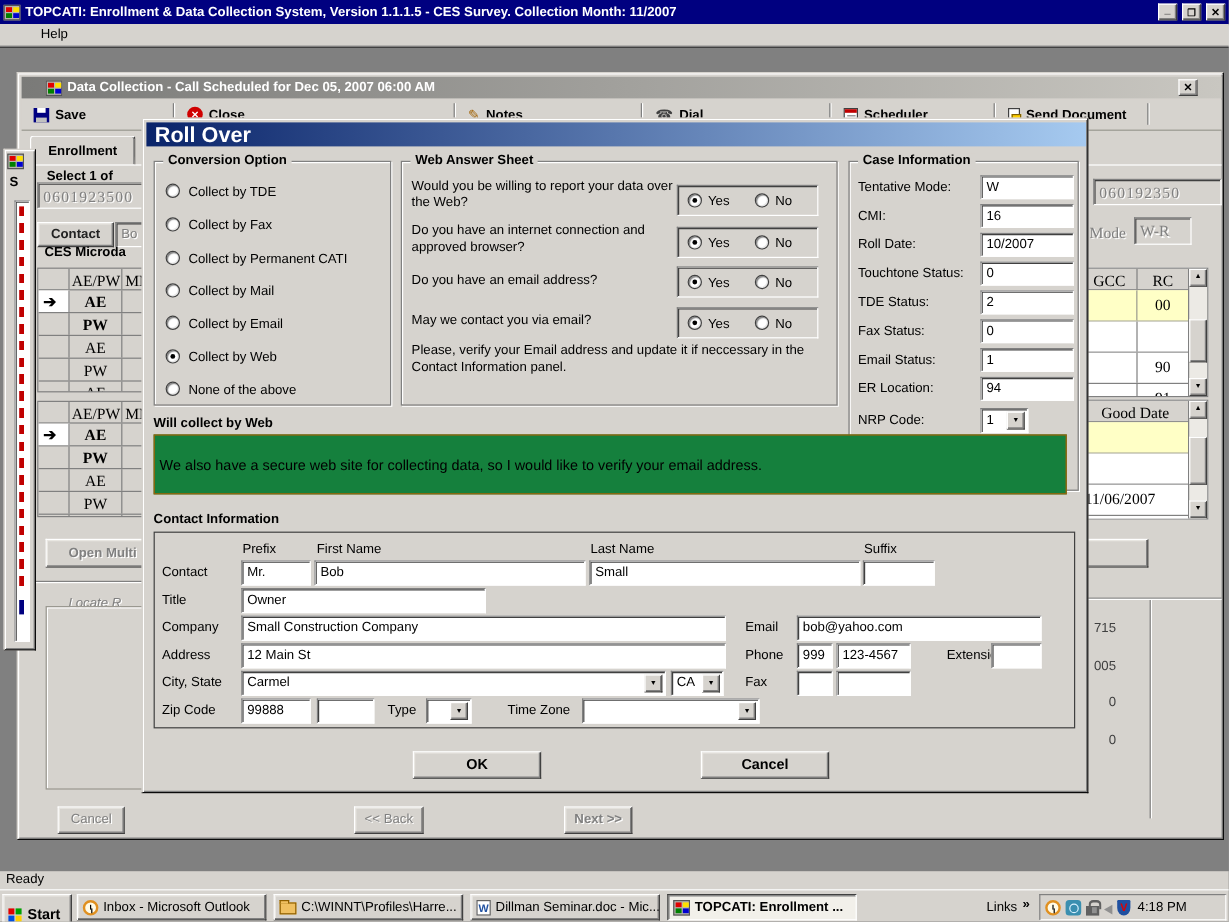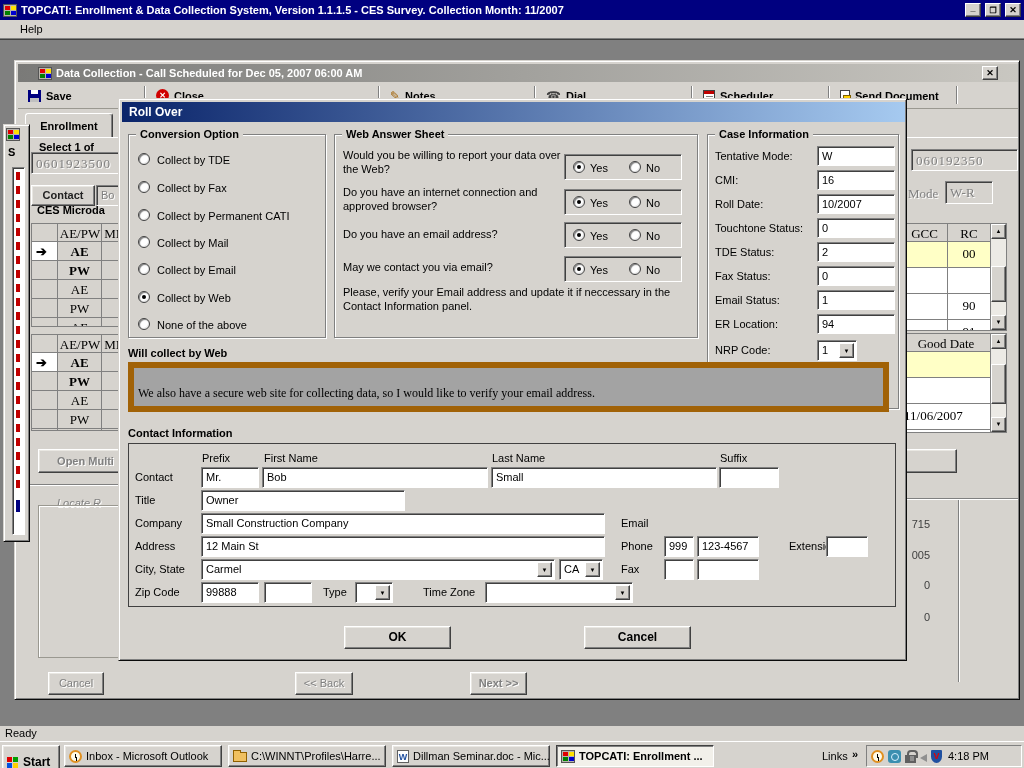--- a/index.html
+++ b/index.html
@@ -83,21 +83,21 @@
 <div class="abs titlebar-main" style="left:0;top:0;width:1024px;height:20px;display:flex;align-items:center;padding:0 3px;gap:4px;">
   <span class="app-icon"></span>
   <span class="b" style="font-size:11px;">TOPCATI: Enrollment &amp; Data Collection System, Version 1.1.1.5 - CES Survey. Collection Month: 11/2007</span>
   <span style="flex:1"></span>
   <span class="wbtn" style="width:16px;height:14px;font-size:9px;line-height:8px;">_</span>
   <span class="wbtn" style="width:16px;height:14px;font-size:8px;line-height:13px;">❐</span>
   <span class="wbtn" style="width:16px;height:14px;font-size:9px;line-height:13px;">✕</span>
 </div>
 
 <div class="abs" style="left:0;top:20px;width:1024px;height:19px;background:#d6d3ce;border-bottom:1px solid #808080;box-shadow:0 1px 0 #fff;">
-  <span class="abs" style="left:20px;top:3px;">Help</span>
+  <span class="abs" style="left:0;top:3px;padding-left:34px;">Help</span>
 </div>
 
 <div class="abs" style="left:0;top:39px;width:1024px;height:687px;background:#808080;border-top:1px solid #404040;"></div>
 
 <div class="abs winframe" style="left:3px;top:124px;width:27px;height:418px;z-index:3;">
   <span class="app-icon" style="position:absolute;left:2px;top:3px;"></span>
   <span class="abs b" style="left:4px;top:21px;">S</span>
   <div class="abs sunken" style="left:8px;top:42px;width:13px;height:368px;">
     <div class="abs redstrip" style="left:3px;top:4px;width:4px;height:320px;"></div>
     <div class="abs" style="left:3px;top:332px;width:4px;height:12px;background:#000080;"></div>
@@ -307,21 +307,21 @@
   <div class="abs" style="left:943px;top:439px;width:2px;height:182px;border-left:1px solid #808080;border-right:1px solid #fff;"></div>
   <div class="abs" style="left:886px;top:457px;width:29px;text-align:right;color:#404040;">715</div>
   <div class="abs" style="left:886px;top:488px;width:29px;text-align:right;color:#404040;">005</div>
   <div class="abs" style="left:886px;top:518px;width:29px;text-align:right;color:#404040;">0</div>
   <div class="abs" style="left:886px;top:550px;width:29px;text-align:right;color:#404040;">0</div>
 </div>
 
 <div class="abs winframe" style="left:118px;top:98px;width:789px;height:563px;z-index:5;">
 
   <div class="abs titlebar-active" style="left:3px;top:3px;width:783px;height:20px;display:flex;align-items:center;padding:0 7px;">
-    <span class="b" style="font-size:12px;">Roll Over</span>
+    <span class="b" style="font-size:18px;">Roll Over</span>
   </div>
 
   <div class="abs group" style="left:9px;top:35px;width:198px;height:204px;">
     <span class="gcap">Conversion Option</span>
     <span class="radio" style="left:9px;top:18px;"></span>
     <span class="abs" style="left:28px;top:19px;">Collect by TDE</span>
     <span class="radio" style="left:9px;top:46px;"></span>
     <span class="abs" style="left:28px;top:47px;">Collect by Fax</span>
     <span class="radio" style="left:9px;top:74px;"></span>
     <span class="abs" style="left:28px;top:75px;">Collect by Permanent CATI</span>
@@ -392,21 +392,21 @@
     <span class="abs" style="left:7px;top:183px;">ER Location:</span>
     <div class="abs field" style="left:109px;top:179px;width:78px;height:20px;">94</div>
     <span class="abs" style="left:7px;top:209px;">NRP Code:</span>
     <div class="abs combo" style="left:109px;top:205px;width:40px;height:21px;">
       <span>1</span>
       <span class="carrow"></span>
     </div>
   </div>
 
   <span class="abs b" style="left:9px;top:248px;">Will collect by Web</span>
-  <div class="abs" style="left:9px;top:263px;width:761px;height:50px;background:#a3a3a3;border:6px solid #a16207;font-family:Liberation Serif, serif;">
+  <div class="abs" style="left:9px;top:263px;width:761px;height:50px;background:#15803d;border:1px solid #a16207;">
     <span class="abs" style="left:4px;top:18px;width:752px;font-size:12px;">We also have a secure web site for collecting data, so I would like to verify your email address.</span>
   </div>
 
   <span class="abs b" style="left:9px;top:328px;">Contact Information</span>
   <div class="abs" style="left:9px;top:344px;width:768px;height:164px;border:1px solid #404040;">
     <span class="abs" style="left:73px;top:8px;">Prefix</span>
     <span class="abs" style="left:135px;top:8px;">First Name</span>
     <span class="abs" style="left:363px;top:8px;">Last Name</span>
     <span class="abs" style="left:591px;top:8px;">Suffix</span>
 
@@ -415,20 +415,21 @@
     <div class="abs field" style="left:133px;top:23px;width:226px;height:21px;">Bob</div>
     <div class="abs field" style="left:362px;top:23px;width:226px;height:21px;">Small</div>
     <div class="abs field" style="left:590px;top:23px;width:60px;height:21px;"></div>
 
     <span class="abs" style="left:6px;top:50px;">Title</span>
     <div class="abs field" style="left:72px;top:46px;width:204px;height:21px;">Owner</div>
 
     <span class="abs" style="left:6px;top:73px;">Company</span>
     <div class="abs field" style="left:72px;top:69px;width:404px;height:21px;">Small Construction Company</div>
     <span class="abs" style="left:492px;top:73px;">Email</span>
+    <div class="abs field" style="left:535px;top:69px;width:204px;height:21px;">bob@yahoo.com</div>
 
     <span class="abs" style="left:6px;top:96px;">Address</span>
     <div class="abs field" style="left:72px;top:92px;width:404px;height:21px;">12 Main St</div>
     <span class="abs" style="left:492px;top:96px;">Phone</span>
     <div class="abs field" style="left:535px;top:92px;width:30px;height:21px;">999</div>
     <div class="abs field" style="left:568px;top:92px;width:62px;height:21px;">123-4567</div>
     <span class="abs" style="left:636px;top:96px;padding-left:24px;">Extension</span>
     <div class="abs field" style="left:697px;top:92px;width:42px;height:21px;"></div>
 
     <span class="abs" style="left:6px;top:119px;">City, State</span>

